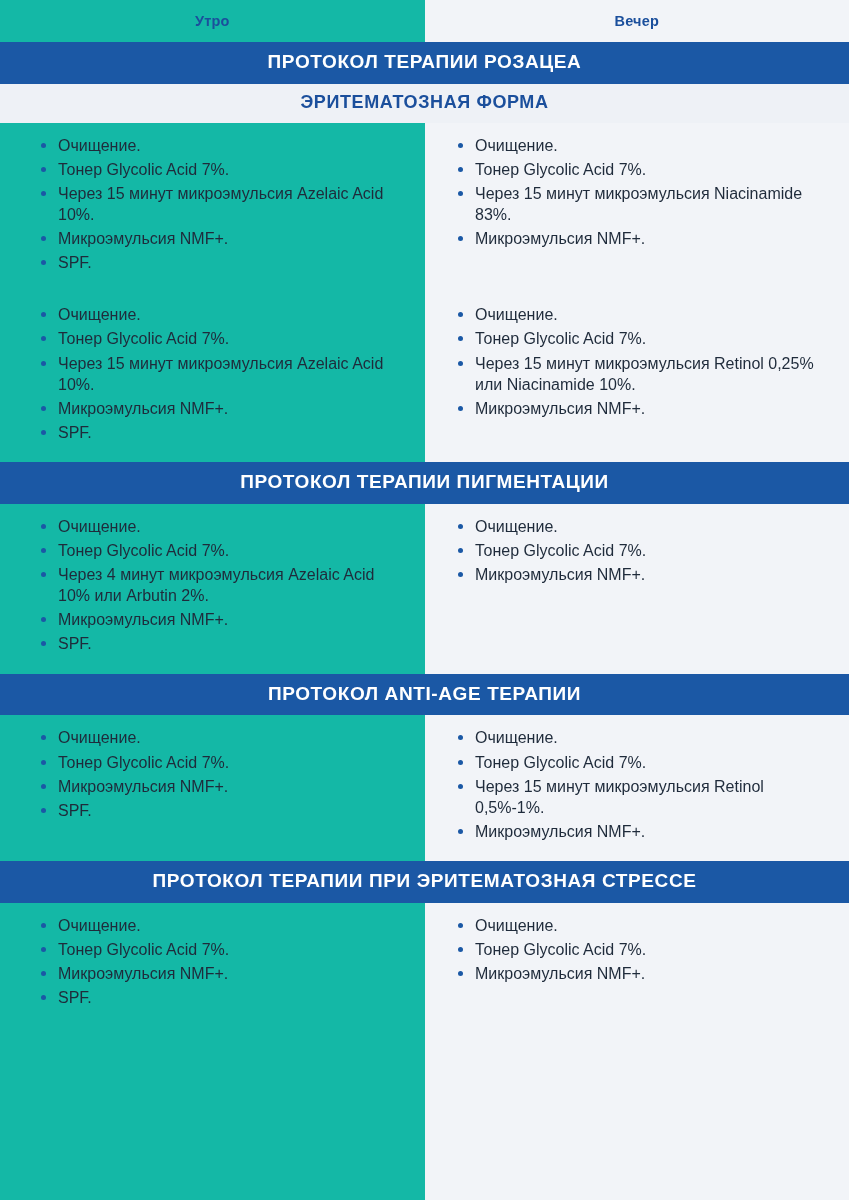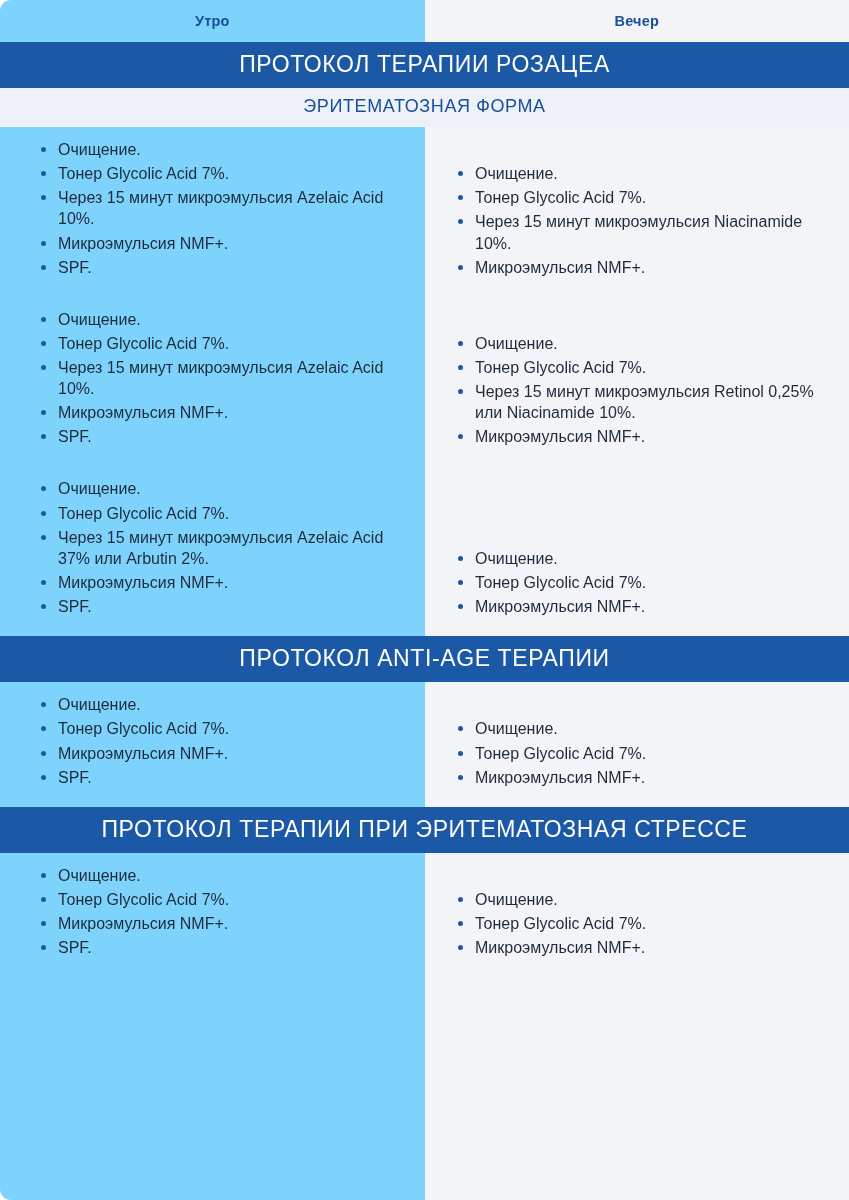--- a/index.html
+++ b/index.html
@@ -11,22 +11,21 @@
     width: 849px;
     min-height: 1200px;
     font-family: "Liberation Sans", sans-serif;
     color: #1d2a3a;
     -webkit-font-smoothing: antialiased;
   }
   .sheet {
     width: 849px;
     min-height: 1200px;
     position: relative;
-    background: #7dd3fc;
-    border-radius: 11px;
+    background: #14b8a6;
   }
   
   .col-bg {
     position: absolute;
     top: 0;
     left: 425px;
     width: 424px;
     bottom: 0;
     background: #f2f4f8;
     z-index: 0;
@@ -50,41 +49,41 @@
     font-weight: bold;
     color: #1b4f9c;
     letter-spacing: 0.2px;
   }
 
   
   .banner {
     background: #1b58a5;
     color: #ffffff;
     text-align: center;
-    font-weight: normal;
-    font-size: 23px;
+    font-weight: bold;
+    font-size: 19px;
     letter-spacing: 0.6px;
     padding: 10px 8px 11px;
     line-height: 1.1;
   }
   .subbanner {
     background: #eef1f6;
     color: #1b4f9c;
     text-align: center;
-    font-weight: normal;
+    font-weight: bold;
     font-size: 18px;
     letter-spacing: 0.6px;
     padding: 9px 8px 10px;
     line-height: 1.1;
   }
 
   
   .cols {
     display: flex;
-    align-items: flex-end;
+    align-items: flex-start;
   }
   .col {
     flex: 0 0 425px;
     width: 425px;
     box-sizing: border-box;
     padding: 12px 18px 16px 40px;
   }
   .col.evening {
     flex: 0 0 424px;
     width: 424px;
@@ -141,21 +140,21 @@
               <li>Тонер Glycolic Acid 7%.</li>
               <li>Через 15 минут микроэмульсия Azelaic Acid 10%.</li>
               <li>Микроэмульсия NMF+.</li>
               <li>SPF.</li>
             </ul>
           </div>
           <div class="col evening">
             <ul class="steps">
               <li>Очищение.</li>
               <li>Тонер Glycolic Acid 7%.</li>
-              <li>Через 15 минут микроэмульсия Niacinamide 10%.</li>
+              <li>Через 15 минут микроэмульсия Niacinamide 83%.</li>
               <li>Микроэмульсия NMF+.</li>
             </ul>
           </div>
         </div>
         <div class="cols">
           <div class="col">
             <ul class="steps">
               <li>Очищение.</li>
               <li>Тонер Glycolic Acid 7%.</li>
               <li>Через 15 минут микроэмульсия Azelaic Acid 10%.</li>
@@ -165,26 +164,27 @@
           </div>
           <div class="col evening">
             <ul class="steps">
               <li>Очищение.</li>
               <li>Тонер Glycolic Acid 7%.</li>
               <li>Через 15 минут микроэмульсия Retinol 0,25% или Niacinamide 10%.</li>
               <li>Микроэмульсия NMF+.</li>
             </ul>
           </div>
         </div>
-        <div class="cols">
-          <div class="col">
-            <ul class="steps">
-              <li>Очищение.</li>
-              <li>Тонер Glycolic Acid 7%.</li>
-              <li>Через 15 минут микроэмульсия Azelaic Acid 37% или Arbutin 2%.</li>
+        <div class="banner">ПРОТОКОЛ ТЕРАПИИ ПИГМЕНТАЦИИ</div>
+        <div class="cols">
+          <div class="col">
+            <ul class="steps">
+              <li>Очищение.</li>
+              <li>Тонер Glycolic Acid 7%.</li>
+              <li>Через 4 минут микроэмульсия Azelaic Acid 10% или Arbutin 2%.</li>
               <li>Микроэмульсия NMF+.</li>
               <li>SPF.</li>
             </ul>
           </div>
           <div class="col evening">
             <ul class="steps">
               <li>Очищение.</li>
               <li>Тонер Glycolic Acid 7%.</li>
               <li>Микроэмульсия NMF+.</li>
             </ul>
@@ -197,20 +197,21 @@
               <li>Очищение.</li>
               <li>Тонер Glycolic Acid 7%.</li>
               <li>Микроэмульсия NMF+.</li>
               <li>SPF.</li>
             </ul>
           </div>
           <div class="col evening">
             <ul class="steps">
               <li>Очищение.</li>
               <li>Тонер Glycolic Acid 7%.</li>
+              <li>Через 15 минут микроэмульсия Retinol 0,5%-1%.</li>
               <li>Микроэмульсия NMF+.</li>
             </ul>
           </div>
         </div>
         <div class="banner">ПРОТОКОЛ ТЕРАПИИ ПРИ ЭРИТЕМАТОЗНАЯ СТРЕССЕ</div>
         <div class="cols">
           <div class="col">
             <ul class="steps">
               <li>Очищение.</li>
               <li>Тонер Glycolic Acid 7%.</li>

